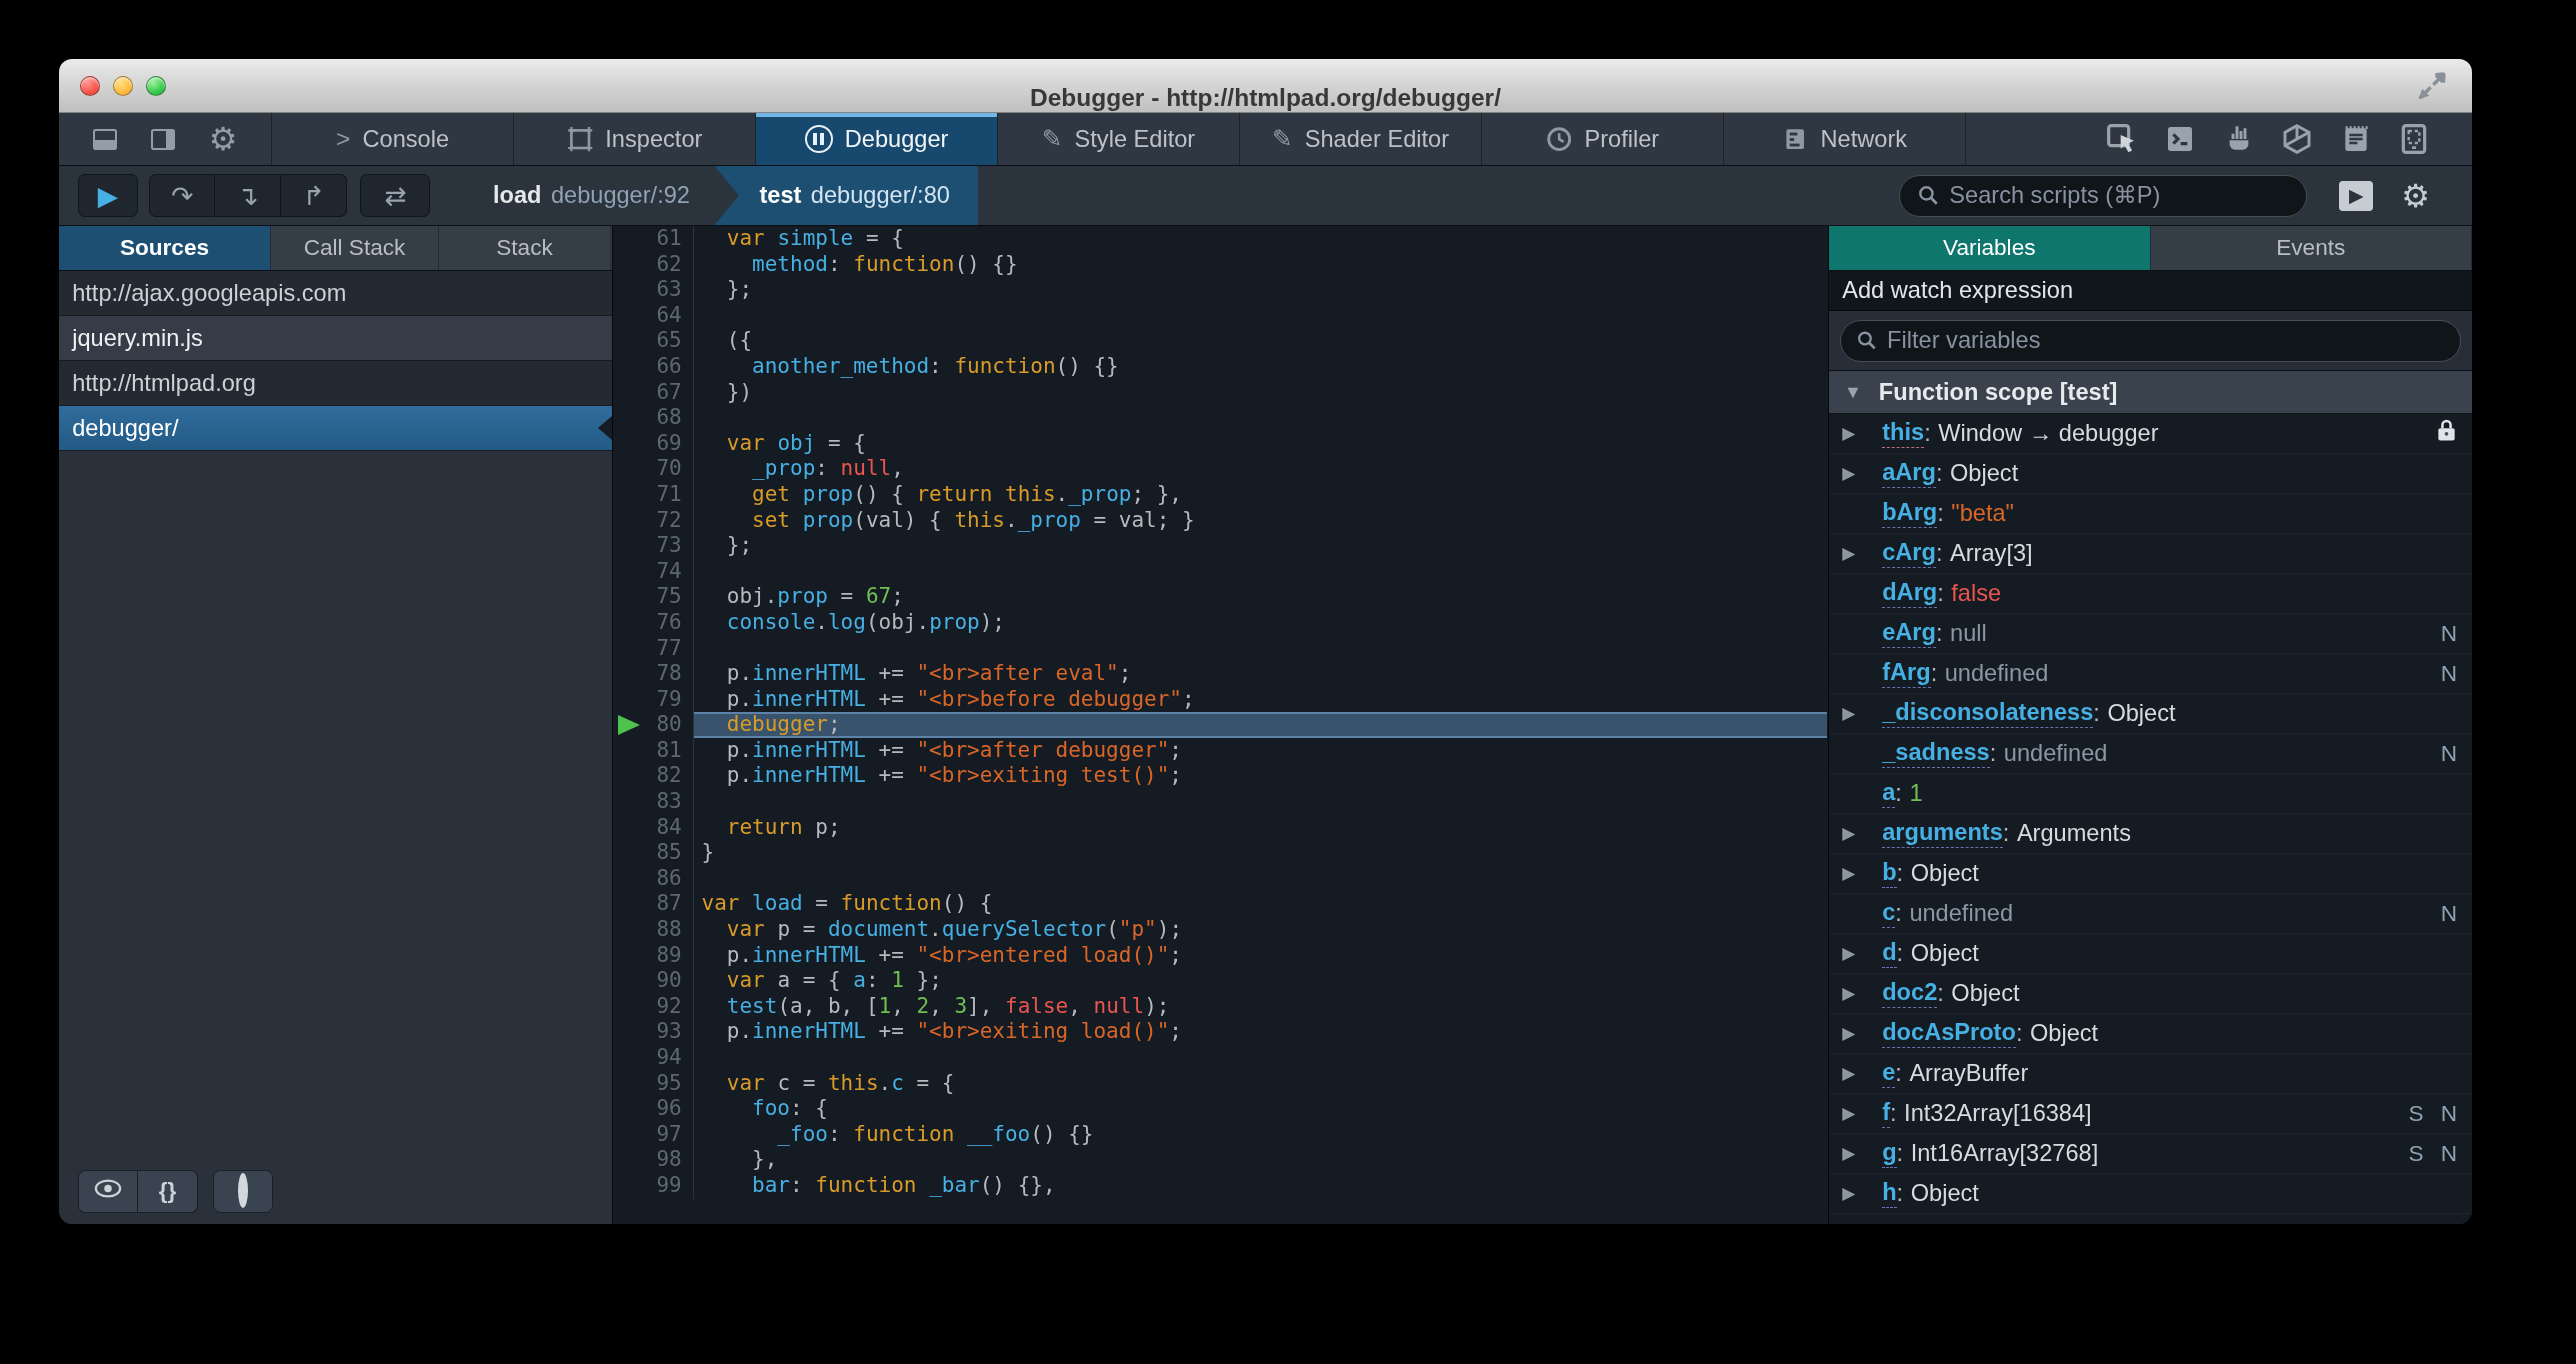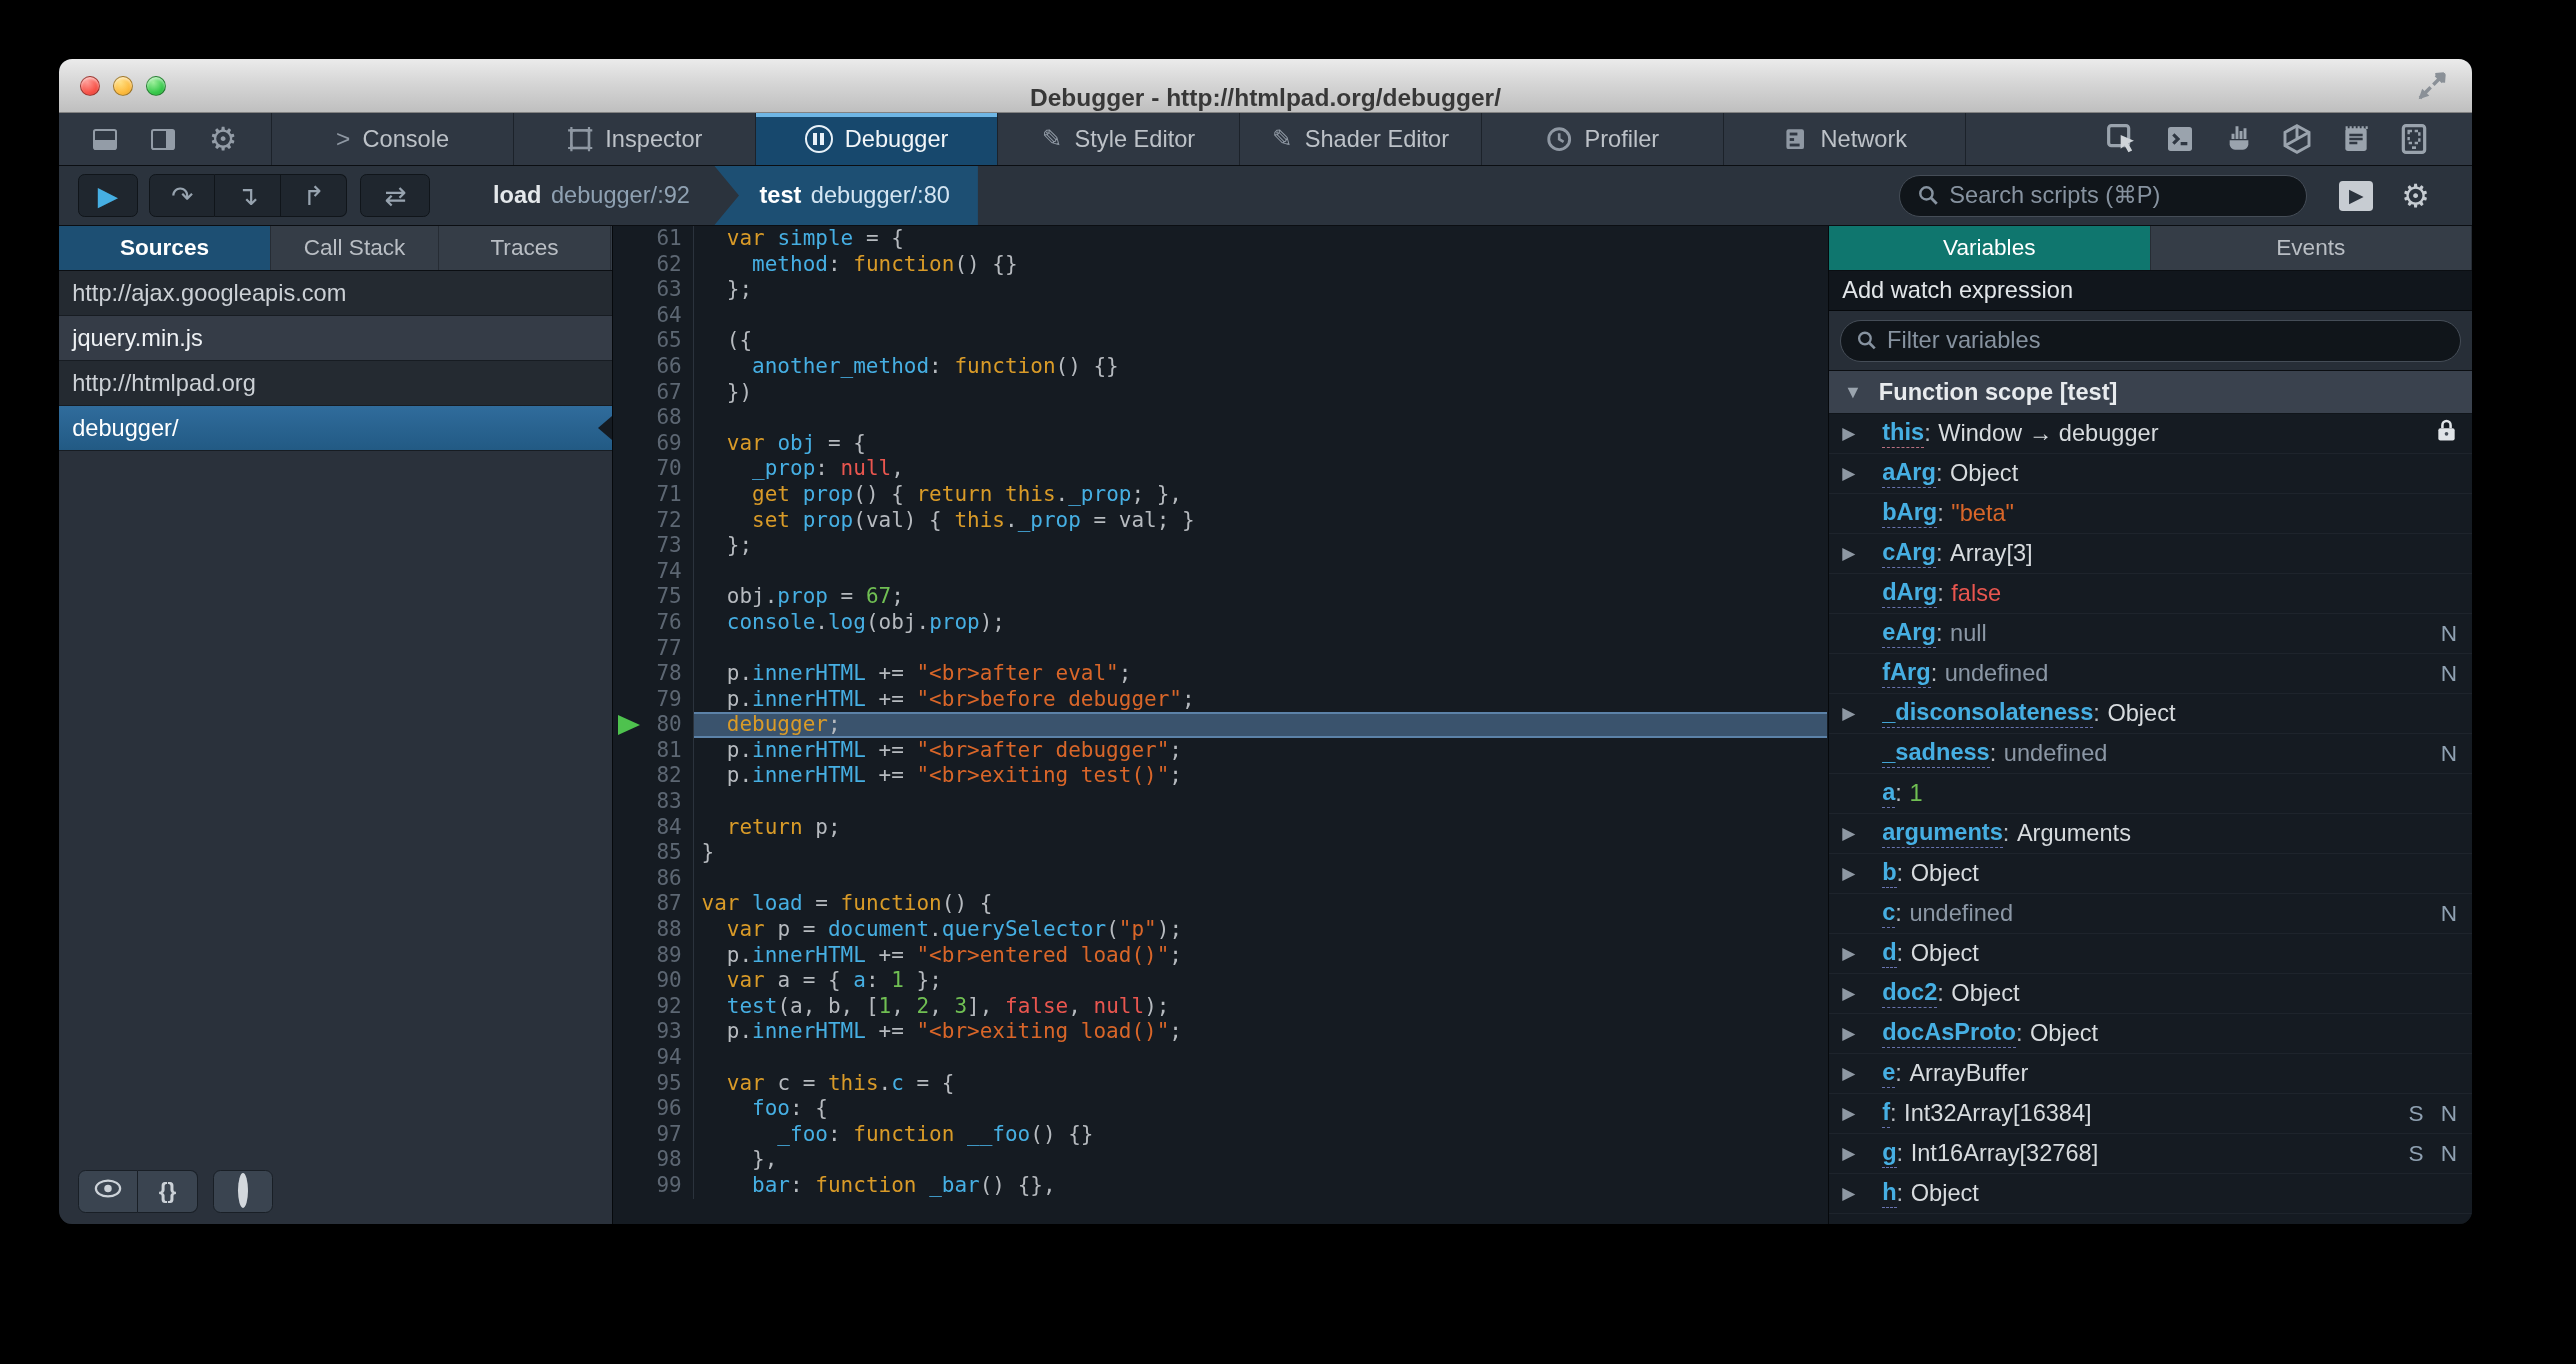--- a/index.html
+++ b/index.html
@@ -309,21 +309,21 @@
       </div>
     <span class="dbg-gear">⚙</span>
   </div>
 
   <div class="content">
 
     <div class="sidebar">
       <div class="side-tabs" id="side-tabs">
           <div class="side-tab active" style="width: 212px;">Sources</div>
           <div class="side-tab" style="width: 168px;">Call Stack</div>
-          <div class="side-tab" style="width: 172px;">Traces</div>
+          <div class="side-tab" style="width: 172px;">Stack</div>
         </div>
       <div id="source-list">
           <div class="src-row group">http://ajax.googleapis.com</div>
           <div class="src-row file">jquery.min.js</div>
           <div class="src-row group">http://htmlpad.org</div>
           <div class="src-row file selected">debugger/</div>
         </div>
       <div class="side-footer" id="side-footer">
           <div class="sbtn join-l">
             <span class="icn"><svg width="28" height="21" viewBox="0 0 30 20">

